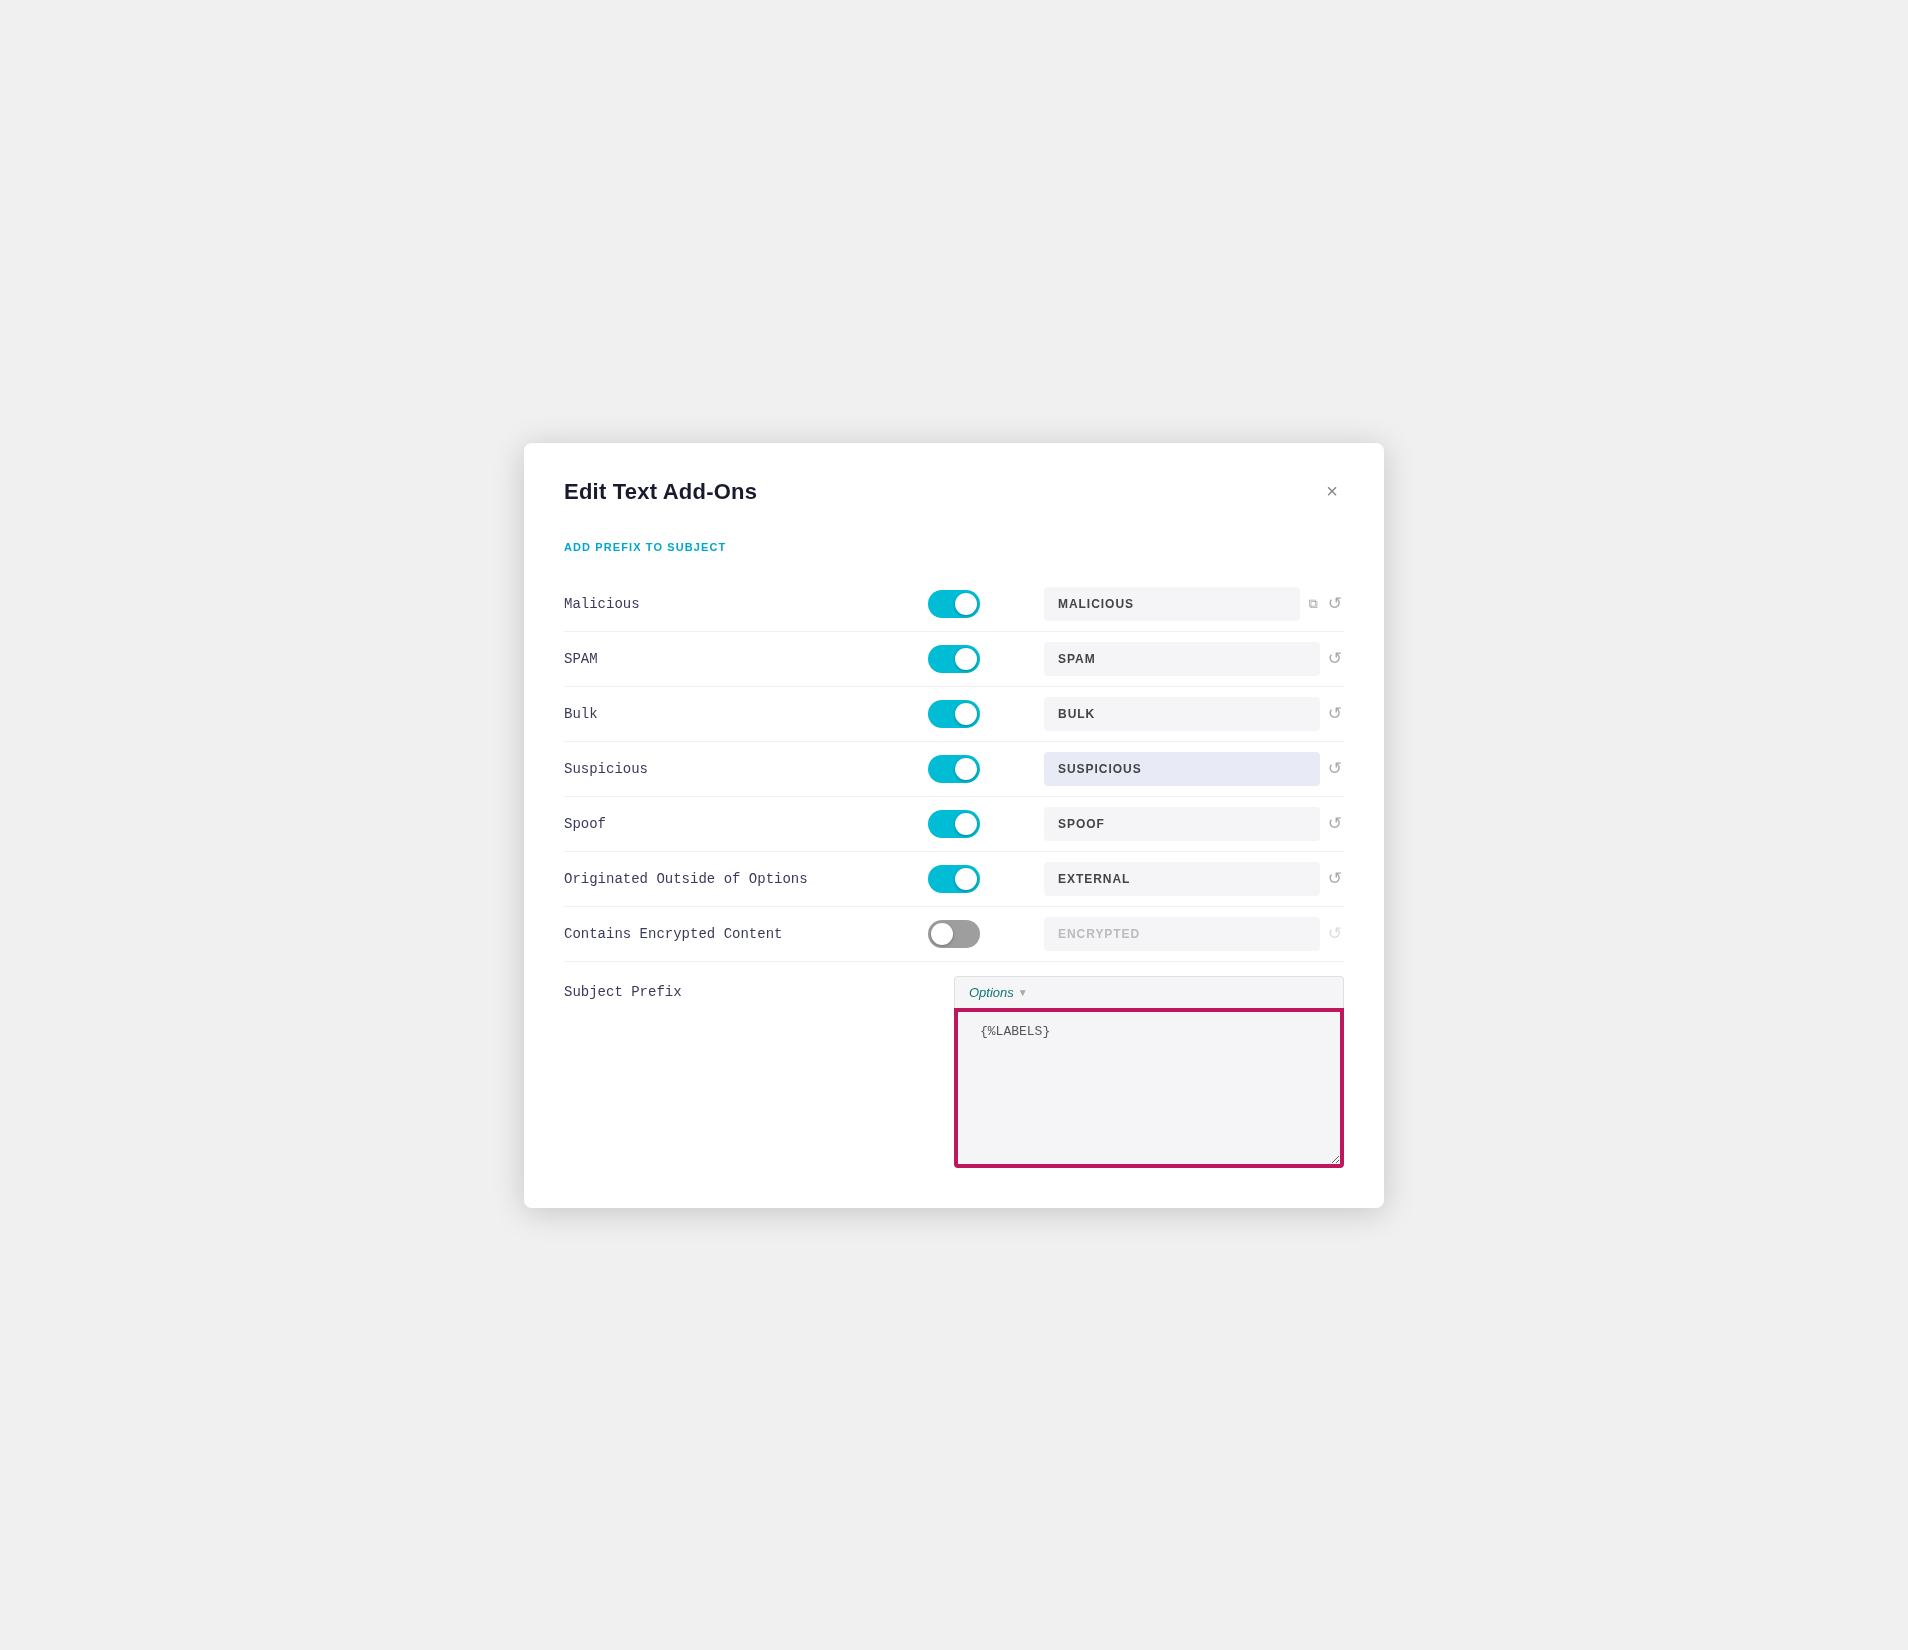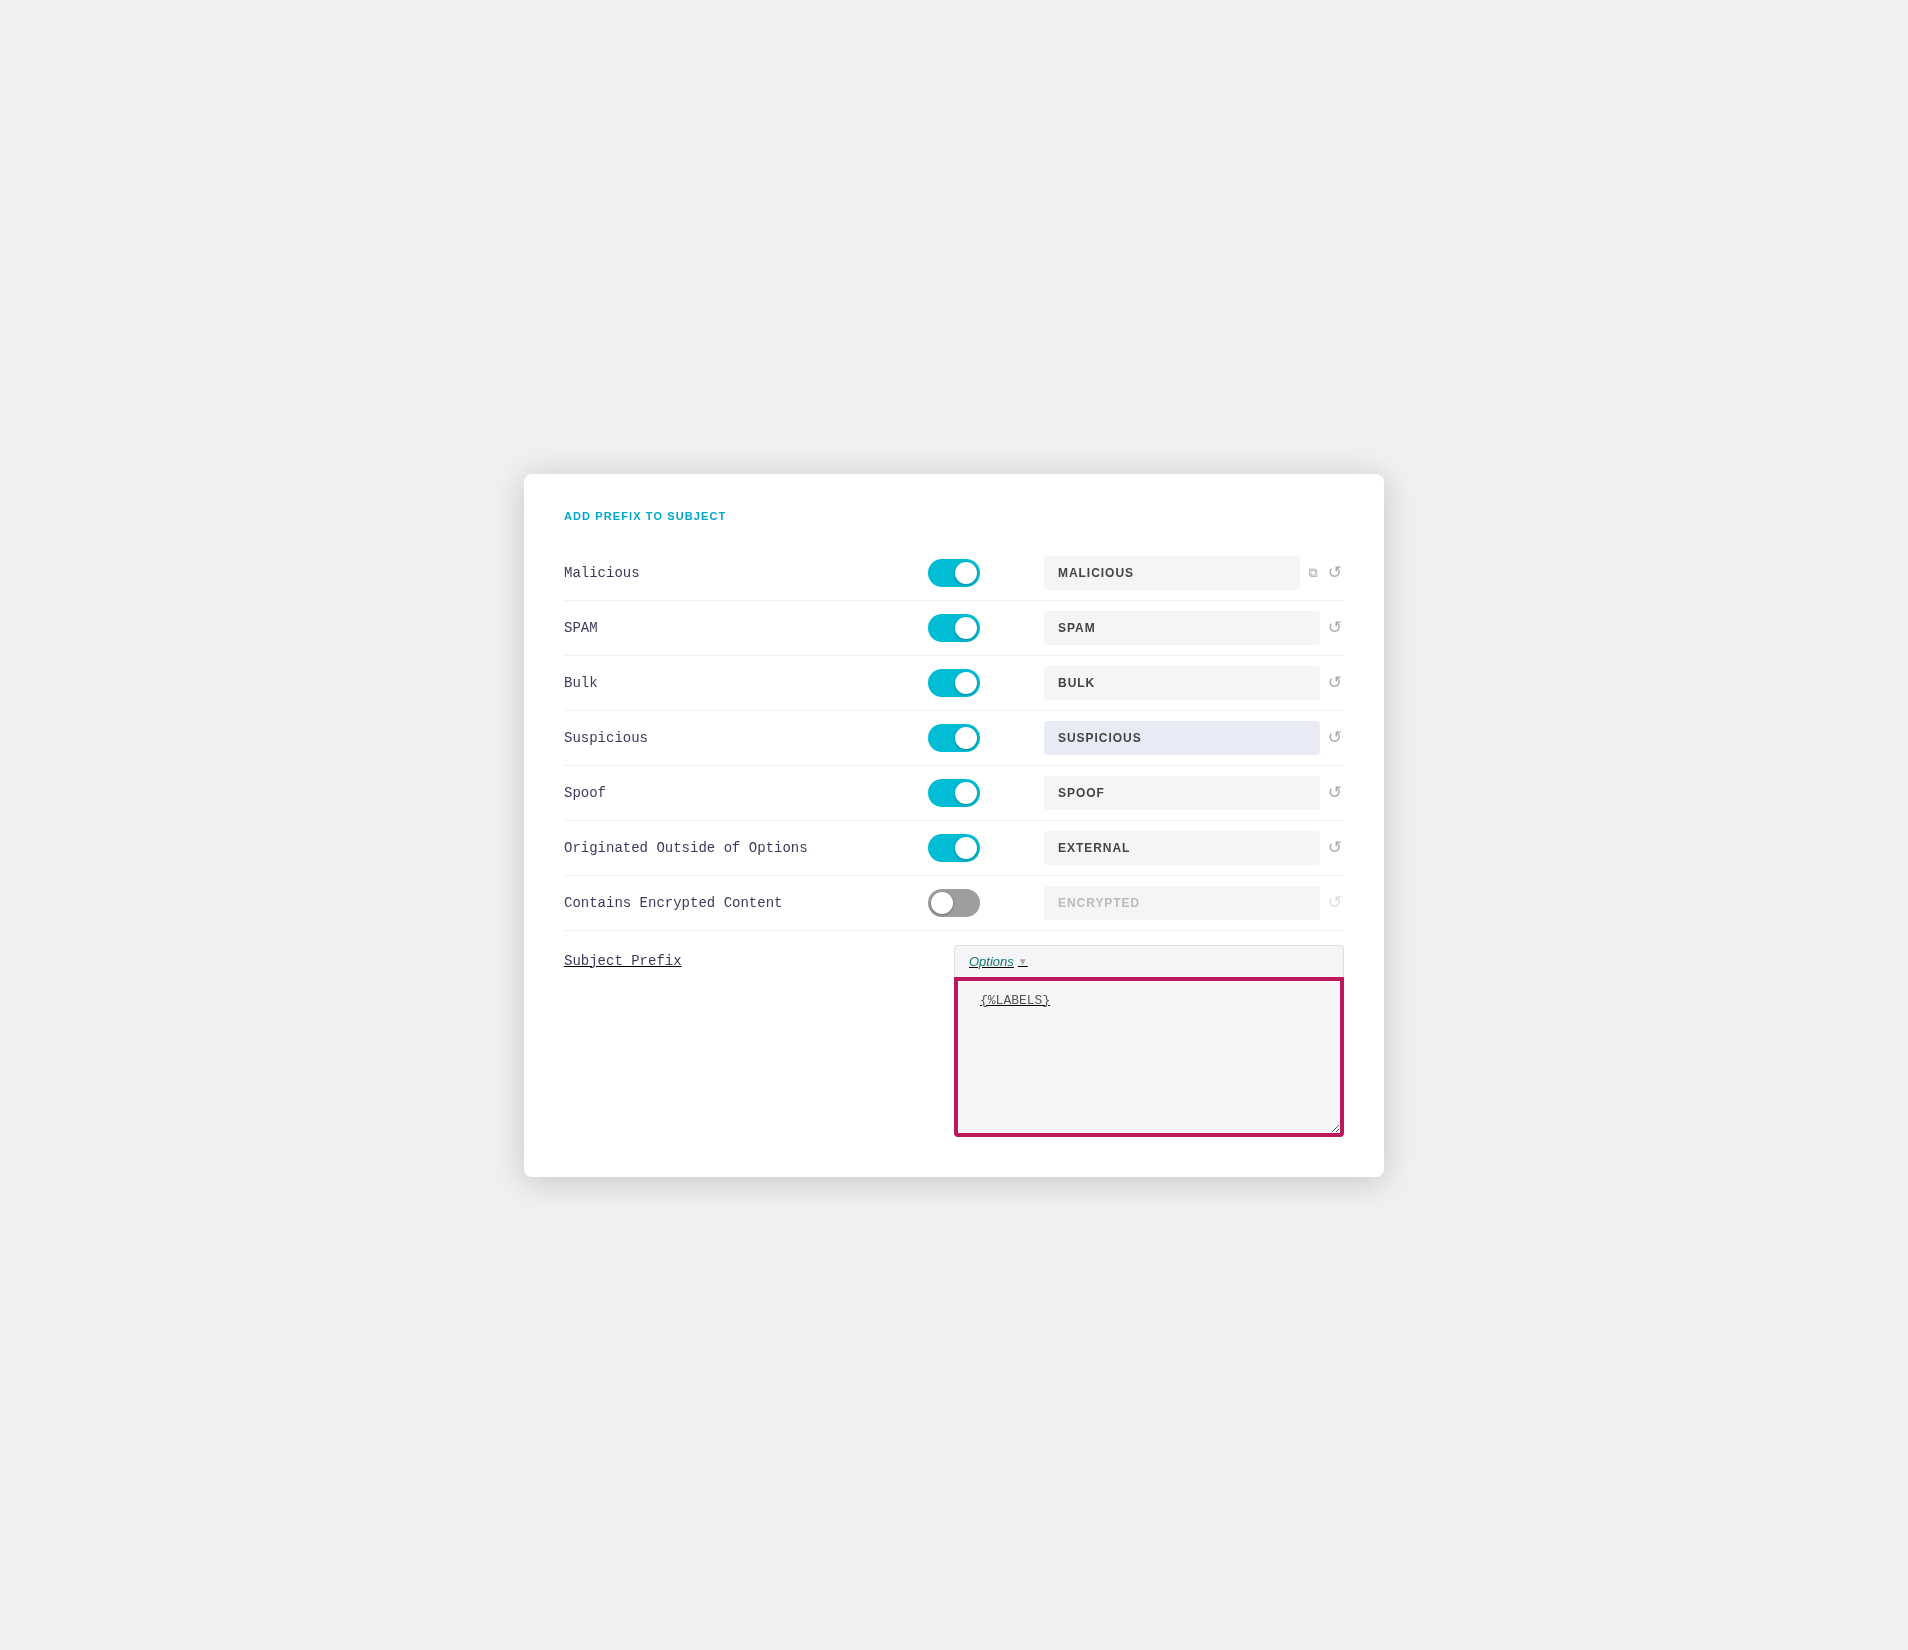--- a/index.html
+++ b/index.html
@@ -190,21 +190,20 @@
       font-size: 13px;
       color: #aaa;
     }
 
     
     .subject-row {
       display: grid;
       grid-template-columns: 1fr 1fr;
       padding: 14px 0 0 0;
       align-items: flex-start;
-      text-decoration: underline;
     }
 
     .subject-label {
       font-size: 14px;
       color: #3a3a5c;
       font-family: 'Courier New', Courier, monospace;
       padding-top: 8px;
     }
 
     .subject-right {
@@ -246,20 +245,24 @@
       resize: vertical;
       min-height: 160px;
       outline: none;
       width: 100%;
     }
   </style>
 </head>
 <body>
 
 <div class="modal">
+  <div class="modal-header">
+    <h1 class="modal-title">Edit Text Add-Ons</h1>
+    <button class="close-btn">×</button>
+  </div>
 
   <div class="section-label">ADD PREFIX TO SUBJECT</div>
 
 
   <div class="rows-container" id="rows-container">
   <div class="table-row">
         <span class="disposition-name">Malicious</span>
         <div class="toggle-cell">
           <label class="toggle-switch">
             <div class="toggle-track on">

